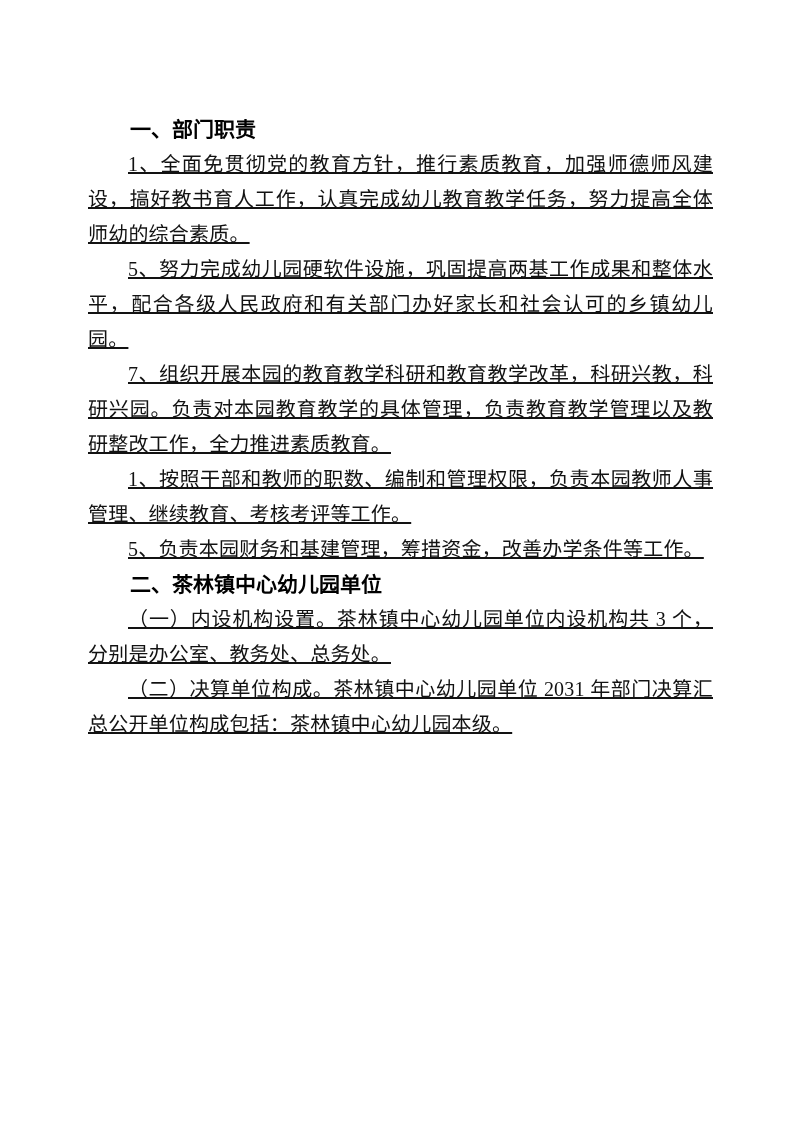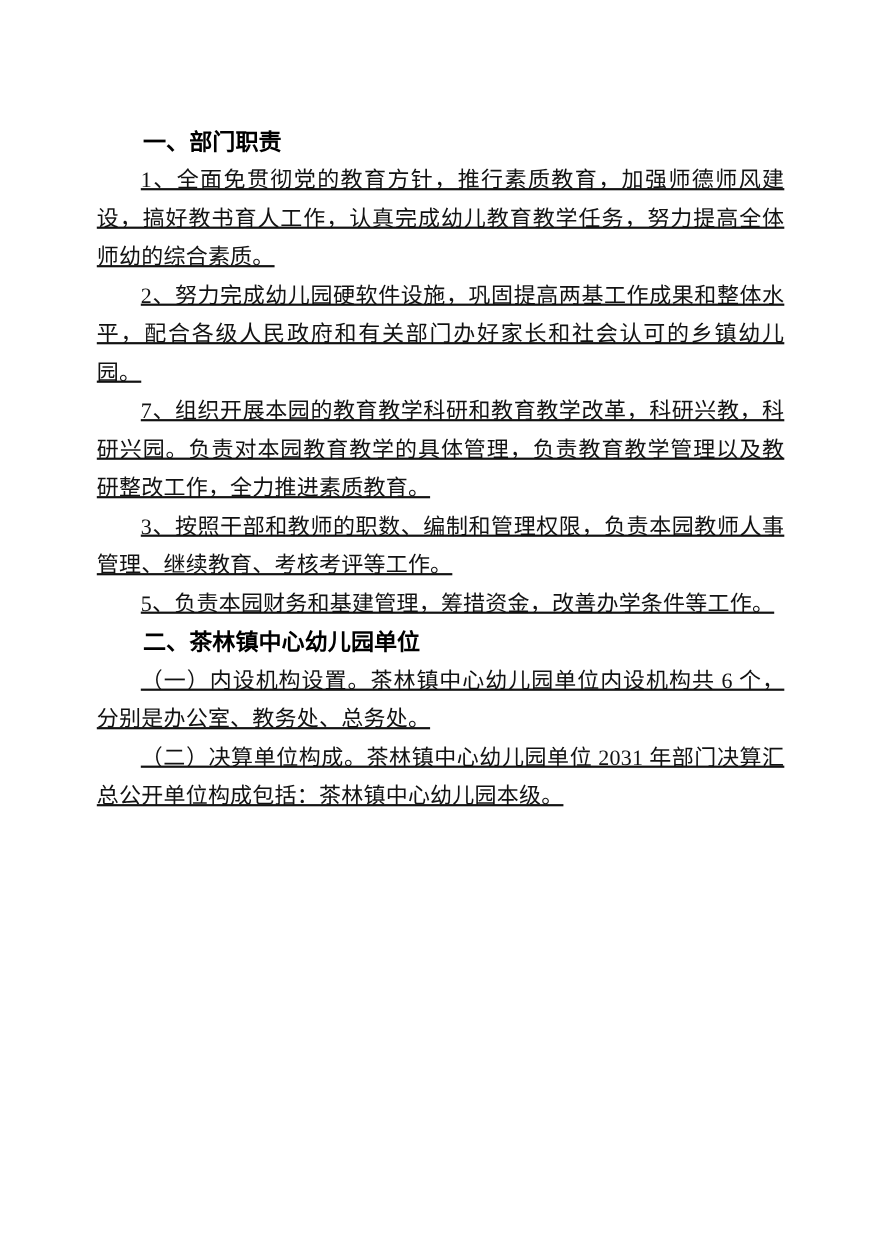--- a/index.html
+++ b/index.html
@@ -47,21 +47,21 @@
     color: #000000;
   }
 </style>
 </head>
 <body>
 
 <div class="page">
   <div class="content">
     <h2 class="heading">一、部门职责</h2>
     <p class="para">1、全面免贯彻党的教育方针，推行素质教育，加强师德师风建设，搞好教书育人工作，认真完成幼儿教育教学任务，努力提高全体师幼的综合素质。</p>
-    <p class="para">2、努力完成幼儿园硬软件设施，巩固提高两基工作成果和整体水平，配合各级人民政府和有关部门办好家长和社会认可的乡镇幼儿园。</p>
+    <p class="para">5、努力完成幼儿园硬软件设施，巩固提高两基工作成果和整体水平，配合各级人民政府和有关部门办好家长和社会认可的乡镇幼儿园。</p>
     <p class="para">7、组织开展本园的教育教学科研和教育教学改革，科研兴教，科研兴园。负责对本园教育教学的具体管理，负责教育教学管理以及教研整改工作，全力推进素质教育。</p>
-    <p class="para">3、按照干部和教师的职数、编制和管理权限，负责本园教师人事管理、继续教育、考核考评等工作。</p>
+    <p class="para">1、按照干部和教师的职数、编制和管理权限，负责本园教师人事管理、继续教育、考核考评等工作。</p>
     <p class="para">5、负责本园财务和基建管理，筹措资金，改善办学条件等工作。</p>
     <h2 class="heading">二、茶林镇中心幼儿园单位</h2>
-    <p class="para">（一）内设机构设置。茶林镇中心幼儿园单位内设机构共 6 个，分别是办公室、教务处、总务处。</p>
+    <p class="para">（一）内设机构设置。茶林镇中心幼儿园单位内设机构共 3 个，分别是办公室、教务处、总务处。</p>
     <p class="para">（二）决算单位构成。茶林镇中心幼儿园单位 2031 年部门决算汇总公开单位构成包括：茶林镇中心幼儿园本级。</p>
   </div>
 </div>
 
 </body></html>

